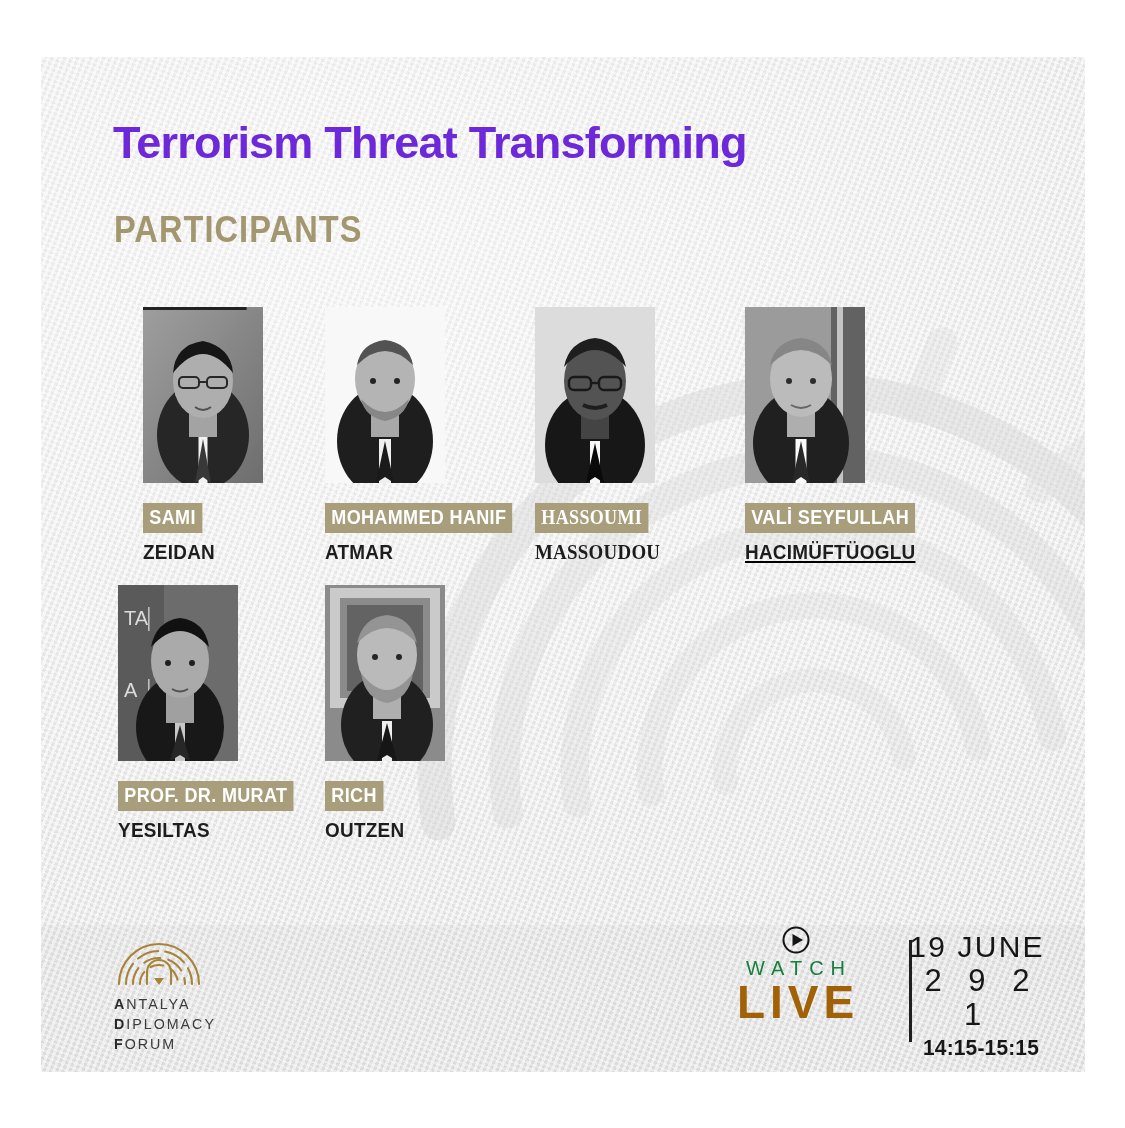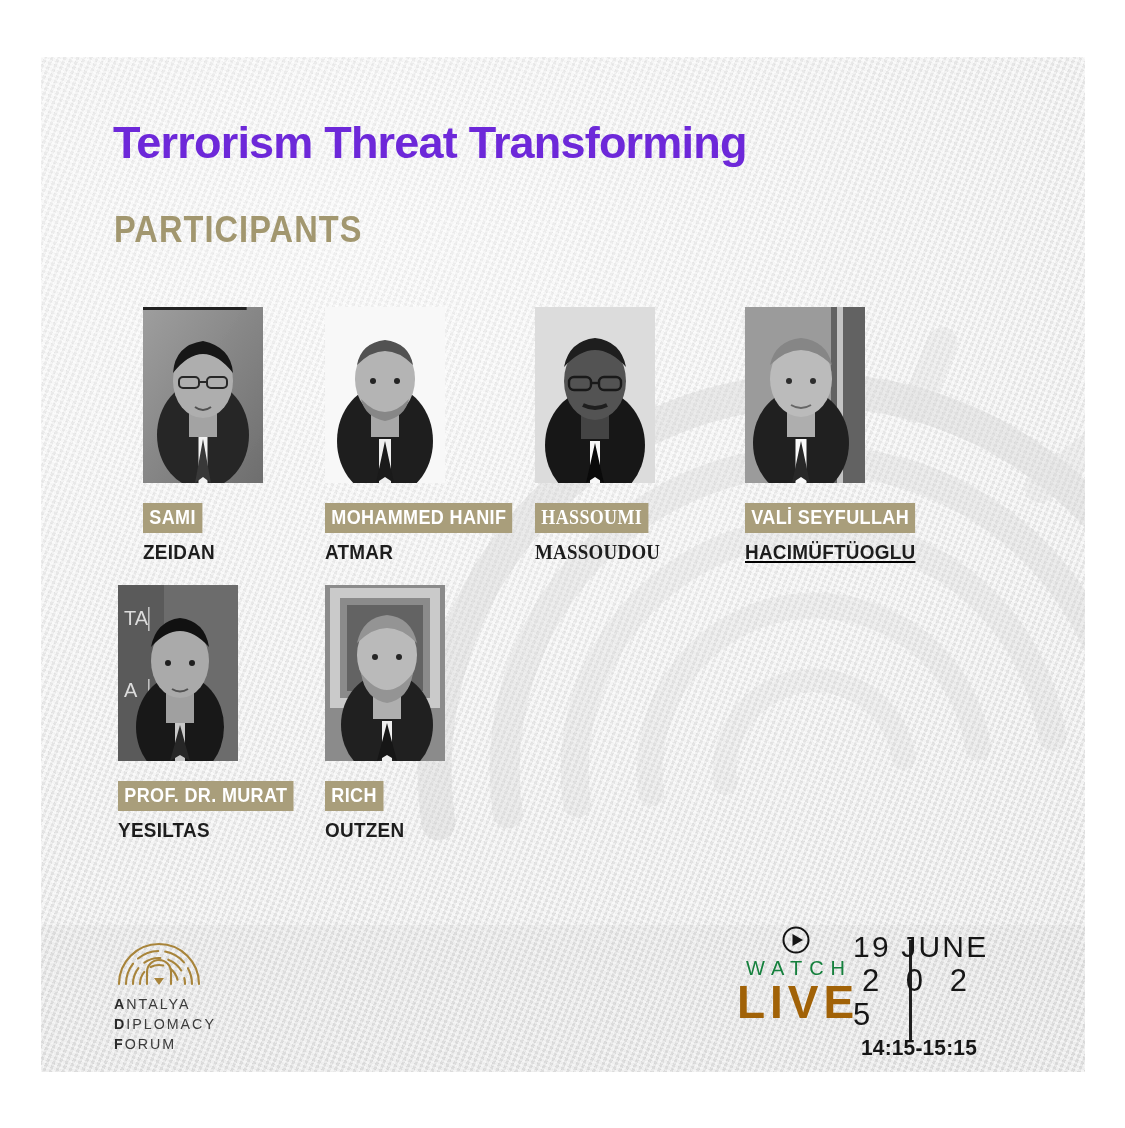--- a/index.html
+++ b/index.html
@@ -201,24 +201,24 @@
     position: absolute;
     left: 868px;
     top: 883px;
     width: 3px;
     height: 102px;
     background: #1f1f1f;
   }
 
   .datebox {
     position: absolute;
-    left: 812px;
+    left: 856px;
     top: 873px;
     width: 160px;
-    text-align: left;
+    text-align: center;
     color: #161616;
   }
   .date-day {
     font-size: 30px;
     font-weight: 300;
     letter-spacing: 2.2px;
     line-height: 1.12;
   }
   .date-year {
     font-size: 31px;
@@ -423,16 +423,16 @@
       <path d="M11.5 9 L22 15 L11.5 21 Z" fill="#141414"></path>
     </svg>
     <div class="watch-word">WATCH</div>
     <div class="live-word">LIVE</div>
   </div>
 
   <div class="vdivider"></div>
 
   <div class="datebox">
     <div class="date-day">19 JUNE</div>
-    <div class="date-year">2 0 2 5</div>
+    <div class="date-year">2 9 2 1</div>
     <div class="date-time">14:15-15:15</div>
   </div>
 </div>
 
 </body></html>

